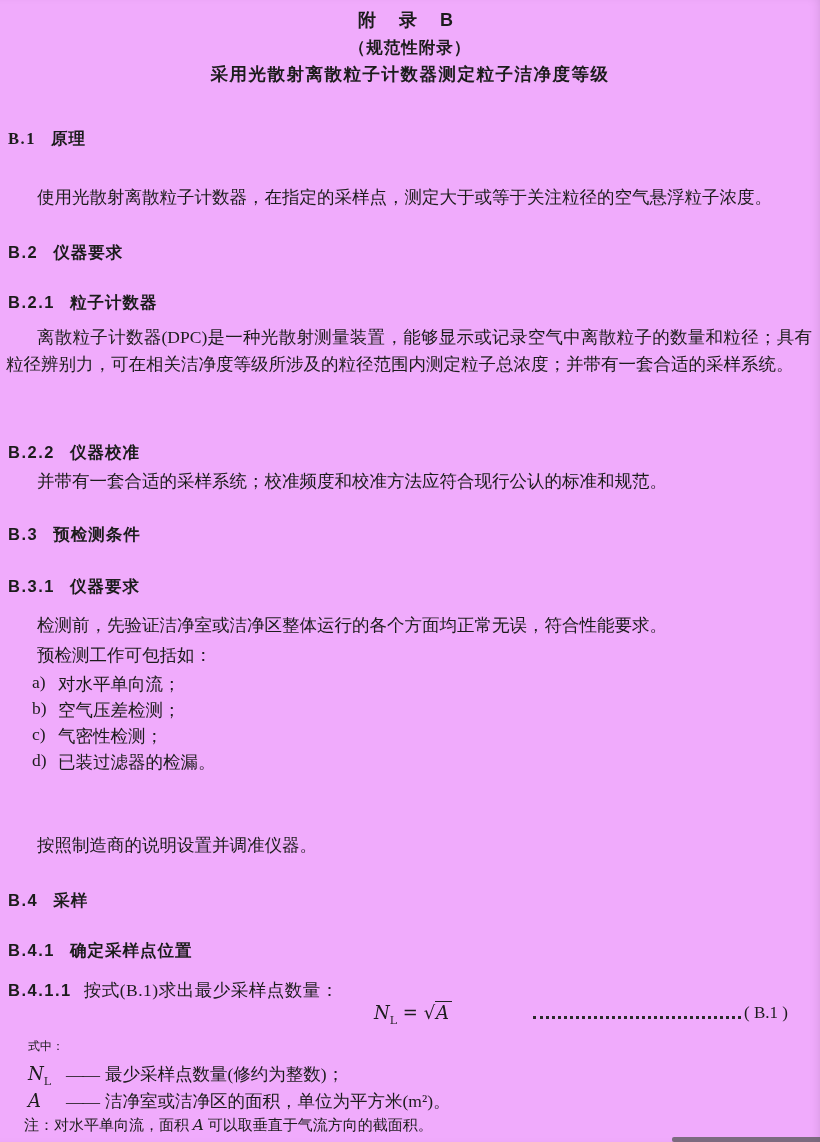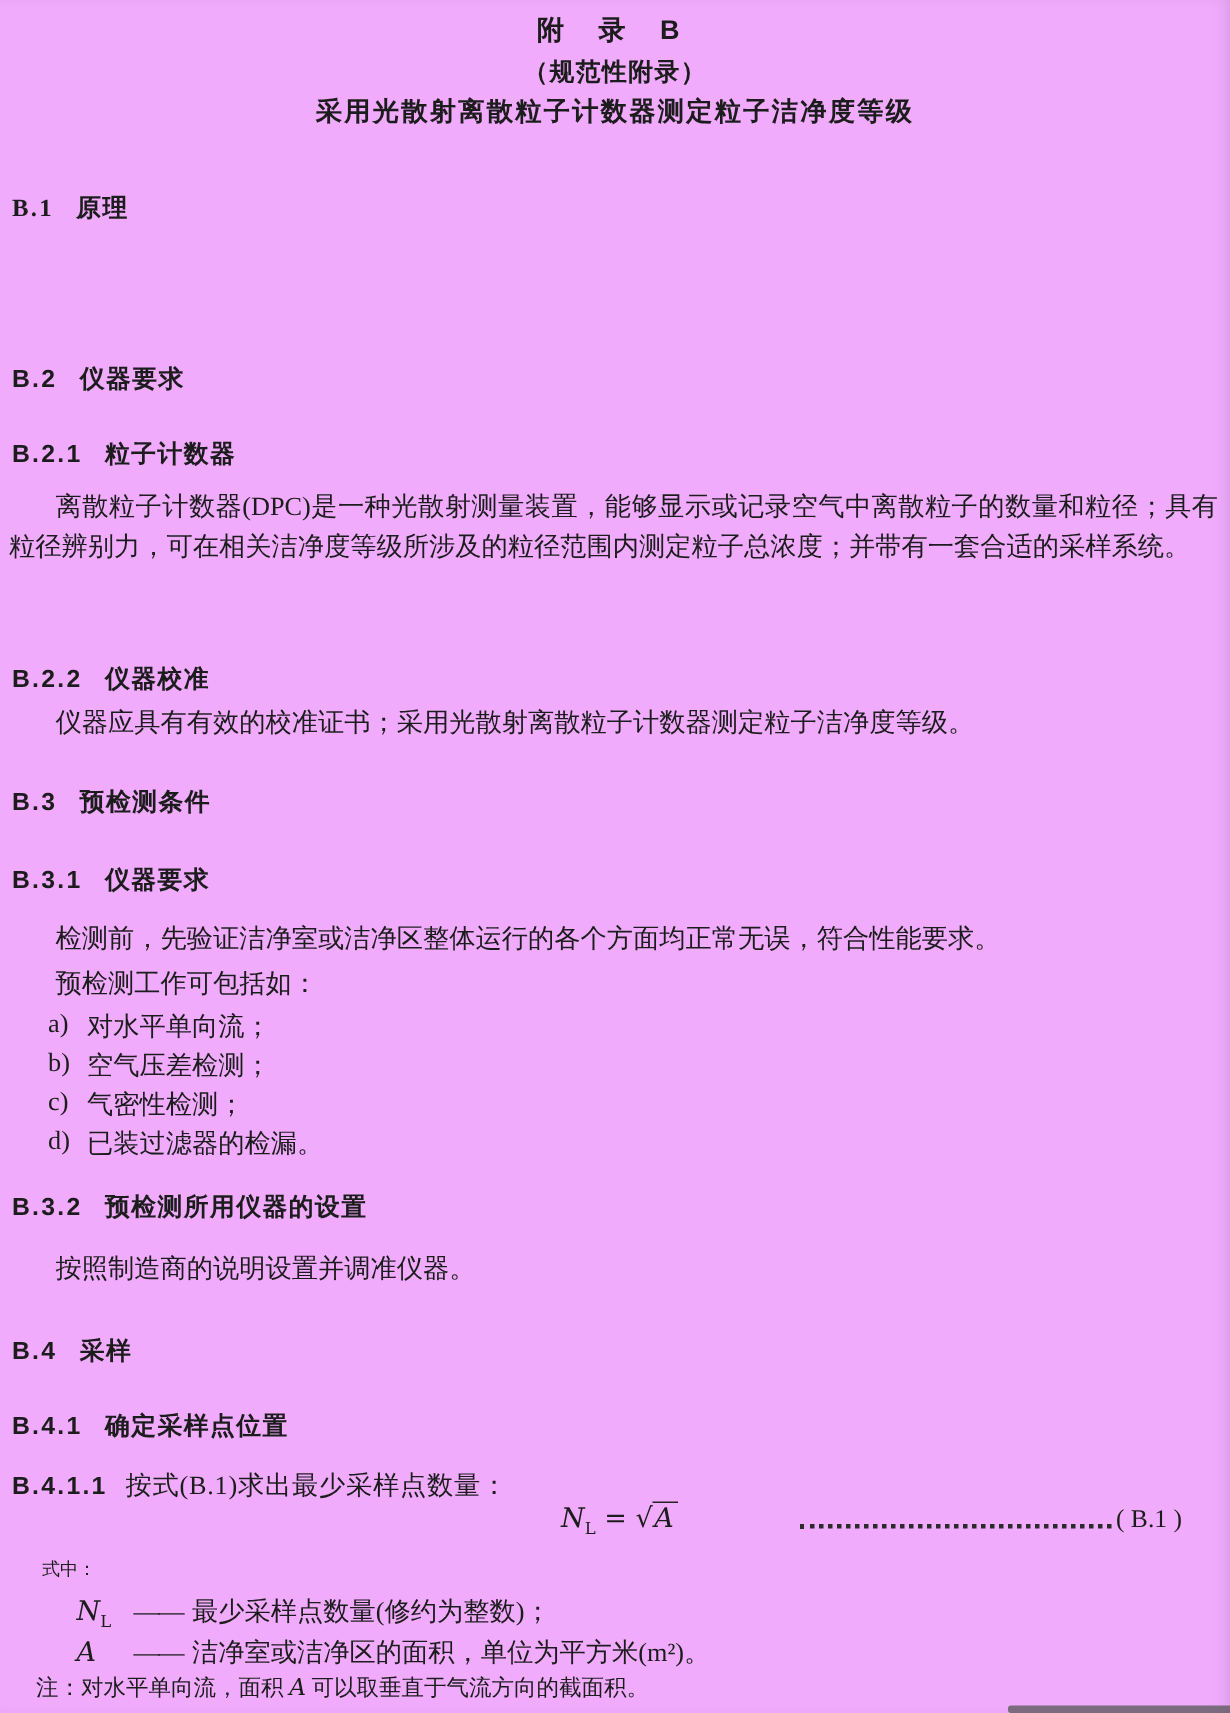--- a/index.html
+++ b/index.html
@@ -40,53 +40,54 @@
   .h-b411 .clause-text { font-family:"Liberation Serif","DejaVu Serif",serif; font-weight:normal; font-size:17.5px; margin-left:12px; letter-spacing:0.5px;margin-top:12px; }
   .formula-expr { left:374px; top:1002px; font-size:18px; font-family:"DejaVu Serif",serif; }
   .formula-expr i { font-style:italic; }
   .formula-expr sub { font-size:11px; }
   .sqrt-arg { border-top:1.6px solid #222; padding:0 3px 0 1px; font-style:italic; }
   .leader { left:533px; top:1002px; width:208px; height:14px; border-bottom:3px dotted #2b2b2b; }
   .formula-label { left:744px; top:1003px; font-size:17px; white-space:nowrap; }
   .where-label { left:28px; top:1038px; font-size:12px; }
   .defrow { left:28px; font-size:17.5px; display:flex; align-items:baseline; white-space:nowrap; }
   .def1 { top:1062px; } .def2 { top:1089px; }
-  .defrow .sym { width:38px; font-family:"DejaVu Serif",serif; font-style:italic; font-size:18px;margin-left:23px; }
+  .defrow .sym { width:38px; font-family:"DejaVu Serif",serif; font-style:italic; font-size:18px; }
   .defrow .sym sub { font-size:11px; font-style:normal; }
   .defrow .dash { letter-spacing:-1px; margin-right:6px; }
   .noterow { left:24px; top:1116px; font-size:15px; white-space:nowrap; }
   .noterow .sym { font-family:"DejaVu Serif",serif; font-style:italic; font-size:15.5px; }
   .scan-bar { right:0; bottom:0; width:148px; height:5px; background:#555; border-radius:2px 0 0 2px; opacity:.75; }
 </style>
 </head>
 <body>
 
 <div class="page">
 
   <div class="abs center t1">附 录 B</div>
   <div class="abs center t2">（规范性附录）</div>
   <div class="abs center t3">采用光散射离散粒子计数器测定粒子洁净度等级</div>
 
   <div class="abs heading h-b1">
     <span class="num">B.1</span><span class="htitle">原理</span>
   </div>
+  <div class="abs para indent p-b1">使用光散射离散粒子计数器，在指定的采样点，测定大于或等于关注粒径的空气悬浮粒子浓度。</div>
 
   <div class="abs heading h-b2">
     <span class="num">B.2</span><span class="htitle">仪器要求</span>
   </div>
 
   <div class="abs heading h-b21">
     <span class="num">B.2.1</span><span class="htitle">粒子计数器</span>
   </div>
   <div class="abs para indent p-b21">离散粒子计数器(DPC)是一种光散射测量装置，能够显示或记录空气中离散粒子的数量和粒径；具有粒径辨别力，可在相关洁净度等级所涉及的粒径范围内测定粒子总浓度；并带有一套合适的采样系统。</div>
 
   <div class="abs heading h-b22">
     <span class="num">B.2.2</span><span class="htitle">仪器校准</span>
   </div>
-  <div class="abs para indent oneline p-b22">仪器应具有有效的校准证书；采用光散射离散粒子计数器测定粒子洁净度等级。</div>
+  <div class="abs para indent oneline p-b22">并带有一套合适的采样系统；校准频度和校准方法应符合现行公认的标准和规范。</div>
 
   <div class="abs heading h-b3">
     <span class="num">B.3</span><span class="htitle">预检测条件</span>
   </div>
 
   <div class="abs heading h-b31">
     <span class="num">B.3.1</span><span class="htitle">仪器要求</span>
   </div>
   <div class="abs para indent oneline p-b31a">检测前，先验证洁净室或洁净区整体运行的各个方面均正常无误，符合性能要求。</div>
   <div class="abs para indent oneline p-b31b">预检测工作可包括如：</div>
@@ -101,23 +102,20 @@
   </div>
   <div class="abs listrow li-c">
     <span class="marker">c)</span>
       <span>气密性检测；</span>
   </div>
   <div class="abs listrow li-d">
     <span class="marker">d)</span>
       <span>已装过滤器的检漏。</span>
   </div>
 
-  <div class="abs heading h-b32">
-    <span class="num">B.3.2</span><span class="htitle">预检测所用仪器的设置</span>
-  </div>
   <div class="abs para indent oneline p-b32">按照制造商的说明设置并调准仪器。</div>
 
   <div class="abs heading h-b4">
     <span class="num">B.4</span><span class="htitle">采样</span>
   </div>
 
   <div class="abs heading h-b41">
     <span class="num">B.4.1</span><span class="htitle">确定采样点位置</span>
   </div>
 

